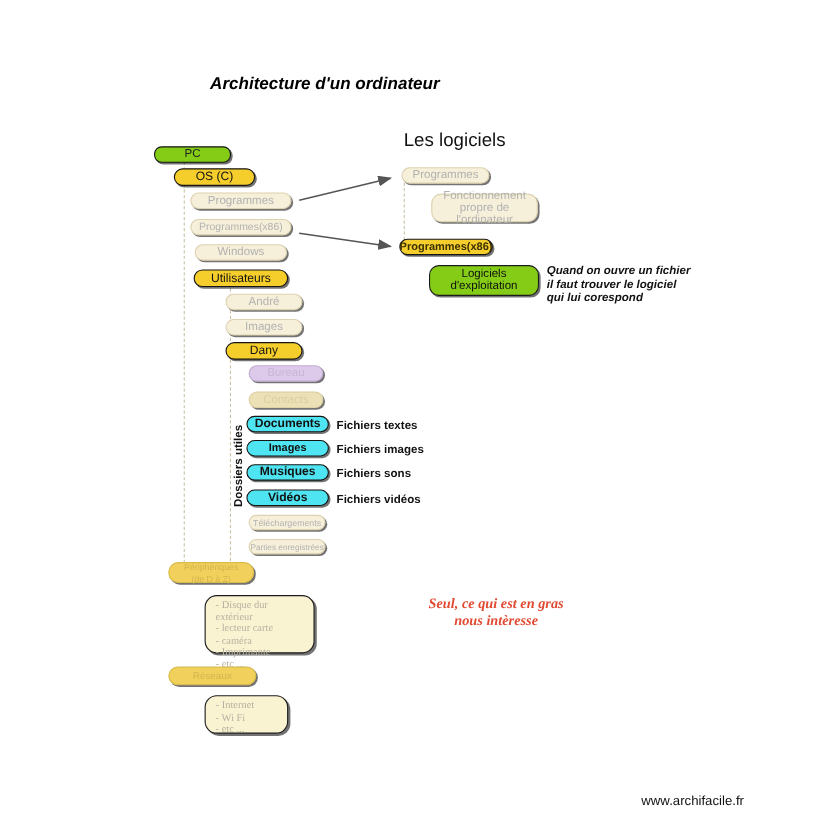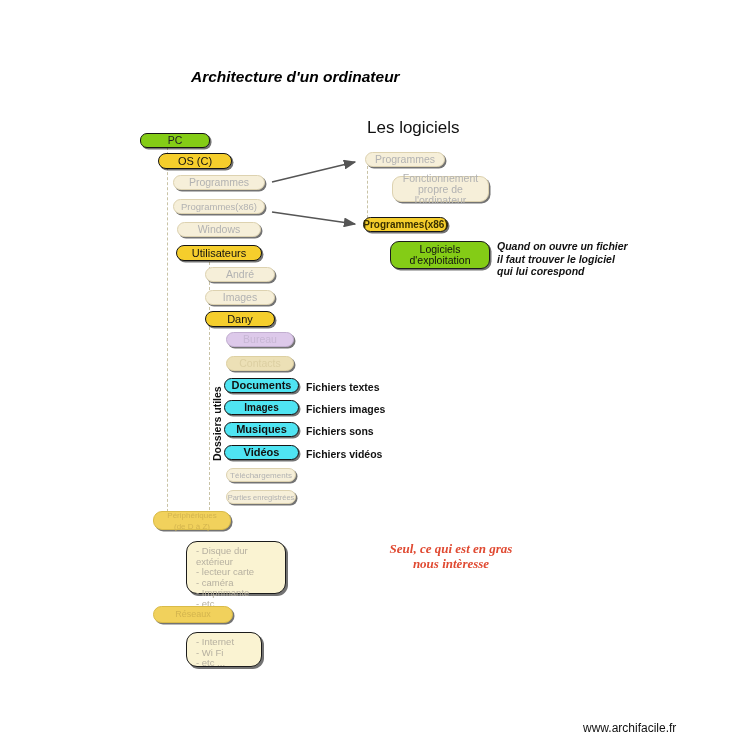--- a/index.html
+++ b/index.html
@@ -44,21 +44,21 @@
   .v-pc      {background:#84cc16;border:1px solid #151515;color:#222;font-weight:normal;border-radius:7px;}
   .v-gold    {background:#f5ce2c;border:1px solid #151515;color:#111;font-weight:normal;}
   .v-faded   {background:#f6efd9;border:1px solid #ddd2b0;color:#b2b2b2;}
   .v-gold-f  {background:#f1d15c;border:1px solid #d9bb48;color:#d3b44e;}
   .v-cyan    {background:#4fe4f2;border:1px solid #151515;color:#111;font-weight:bold;}
   .v-cyan-soft{background:#84cc16;border:1px solid #1c1c1c;color:#111;}
   .v-purple  {background:#ddc9ea;border:1px solid #c2aed0;color:#c7b7d4;}
   .v-tan     {background:#ece0b6;border:1px solid #ddd0a2;color:#dccfa2;}
   .v-note    {background:#faf3d2;border:1px solid #1b1b1b;color:#b6b0a0;
               display:block;text-align:left;padding:4px 6px 4px 9px;
-              border-radius:11px;box-shadow:2px 2px 0 rgba(0,0,0,0.55);}
+              border-radius:11px;box-shadow:2px 2px 0 rgba(0,0,0,0.55);font-family:Liberation Serif, serif;}
   .v-gold-x  {background:#f5ce2c;border:1px solid #151515;color:#3a3000;font-weight:bold;}
 
   
   .dash{
     position:absolute;
     border-left:1px dashed #c9c3a6;
     width:0;
   }
 
   

